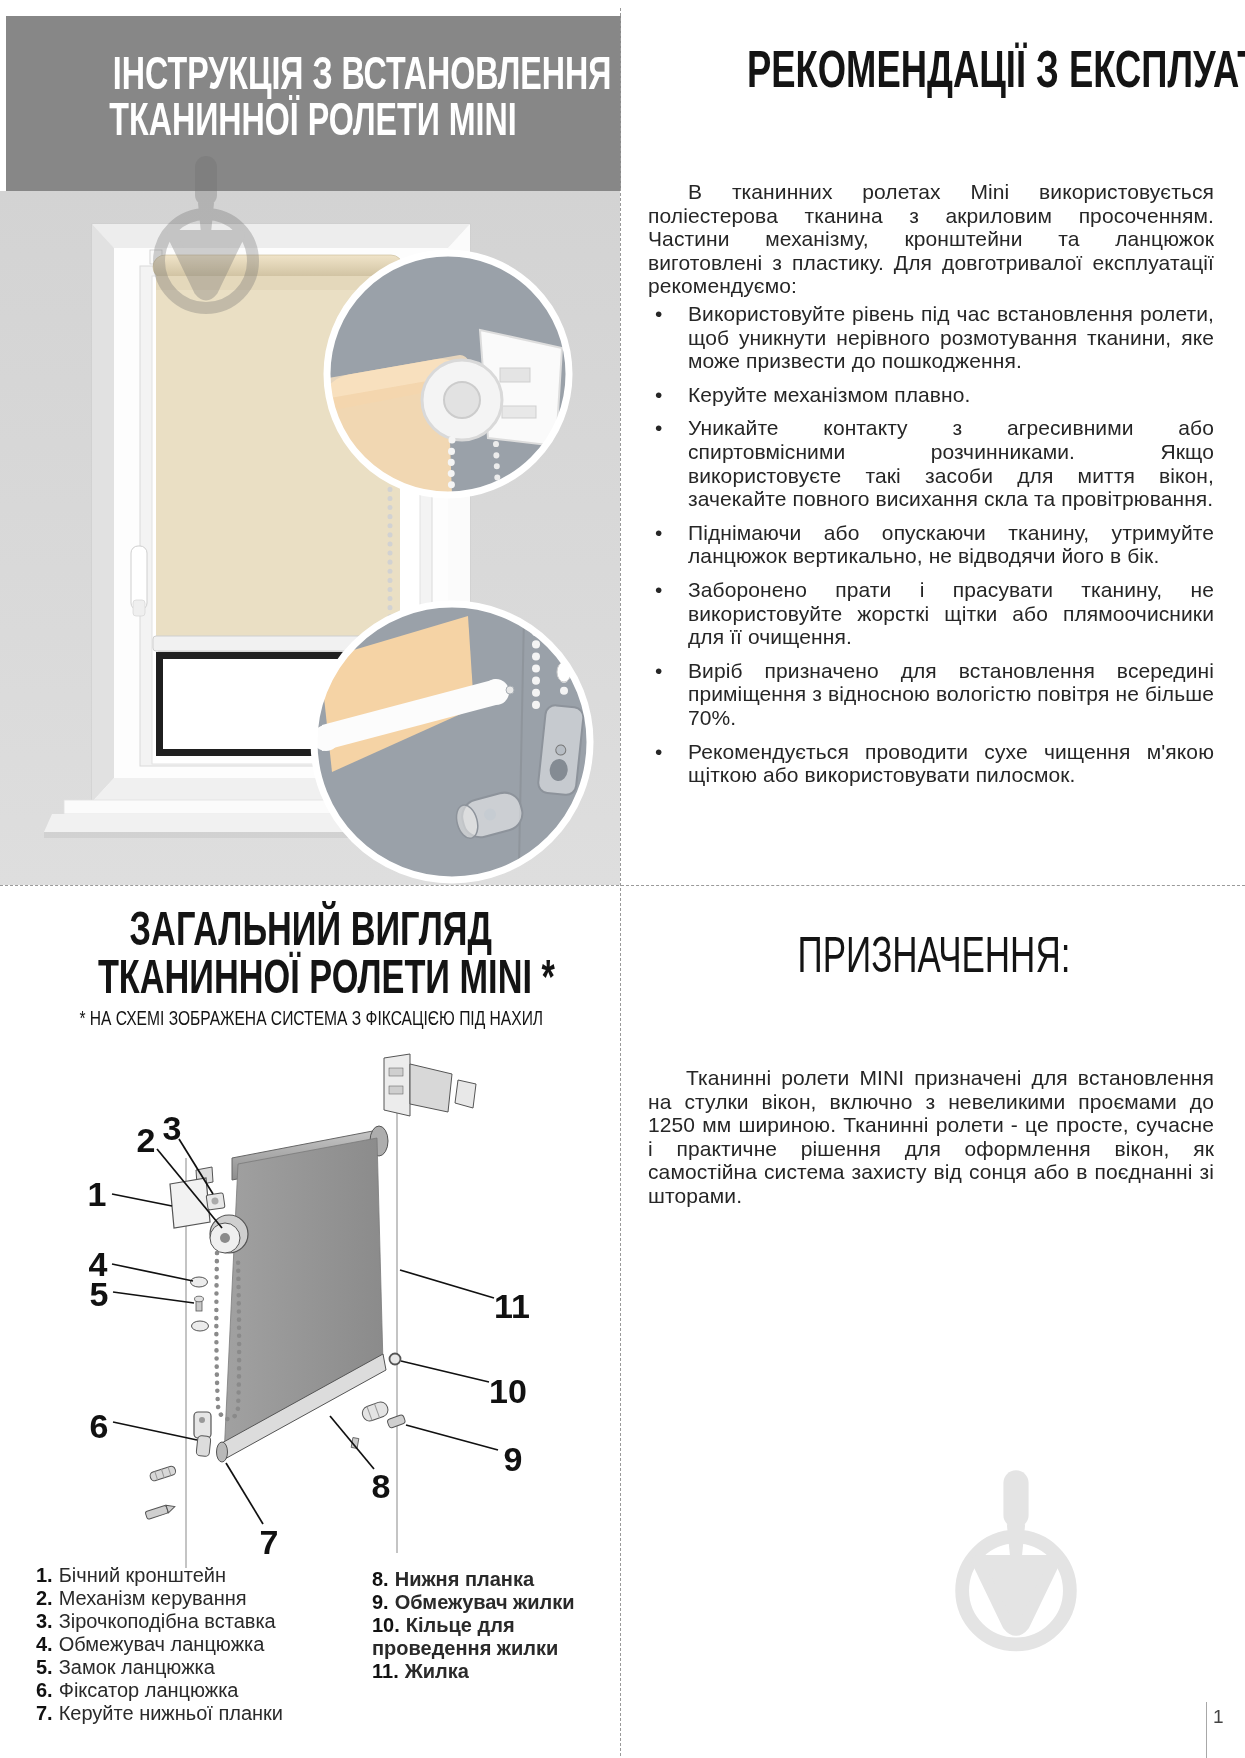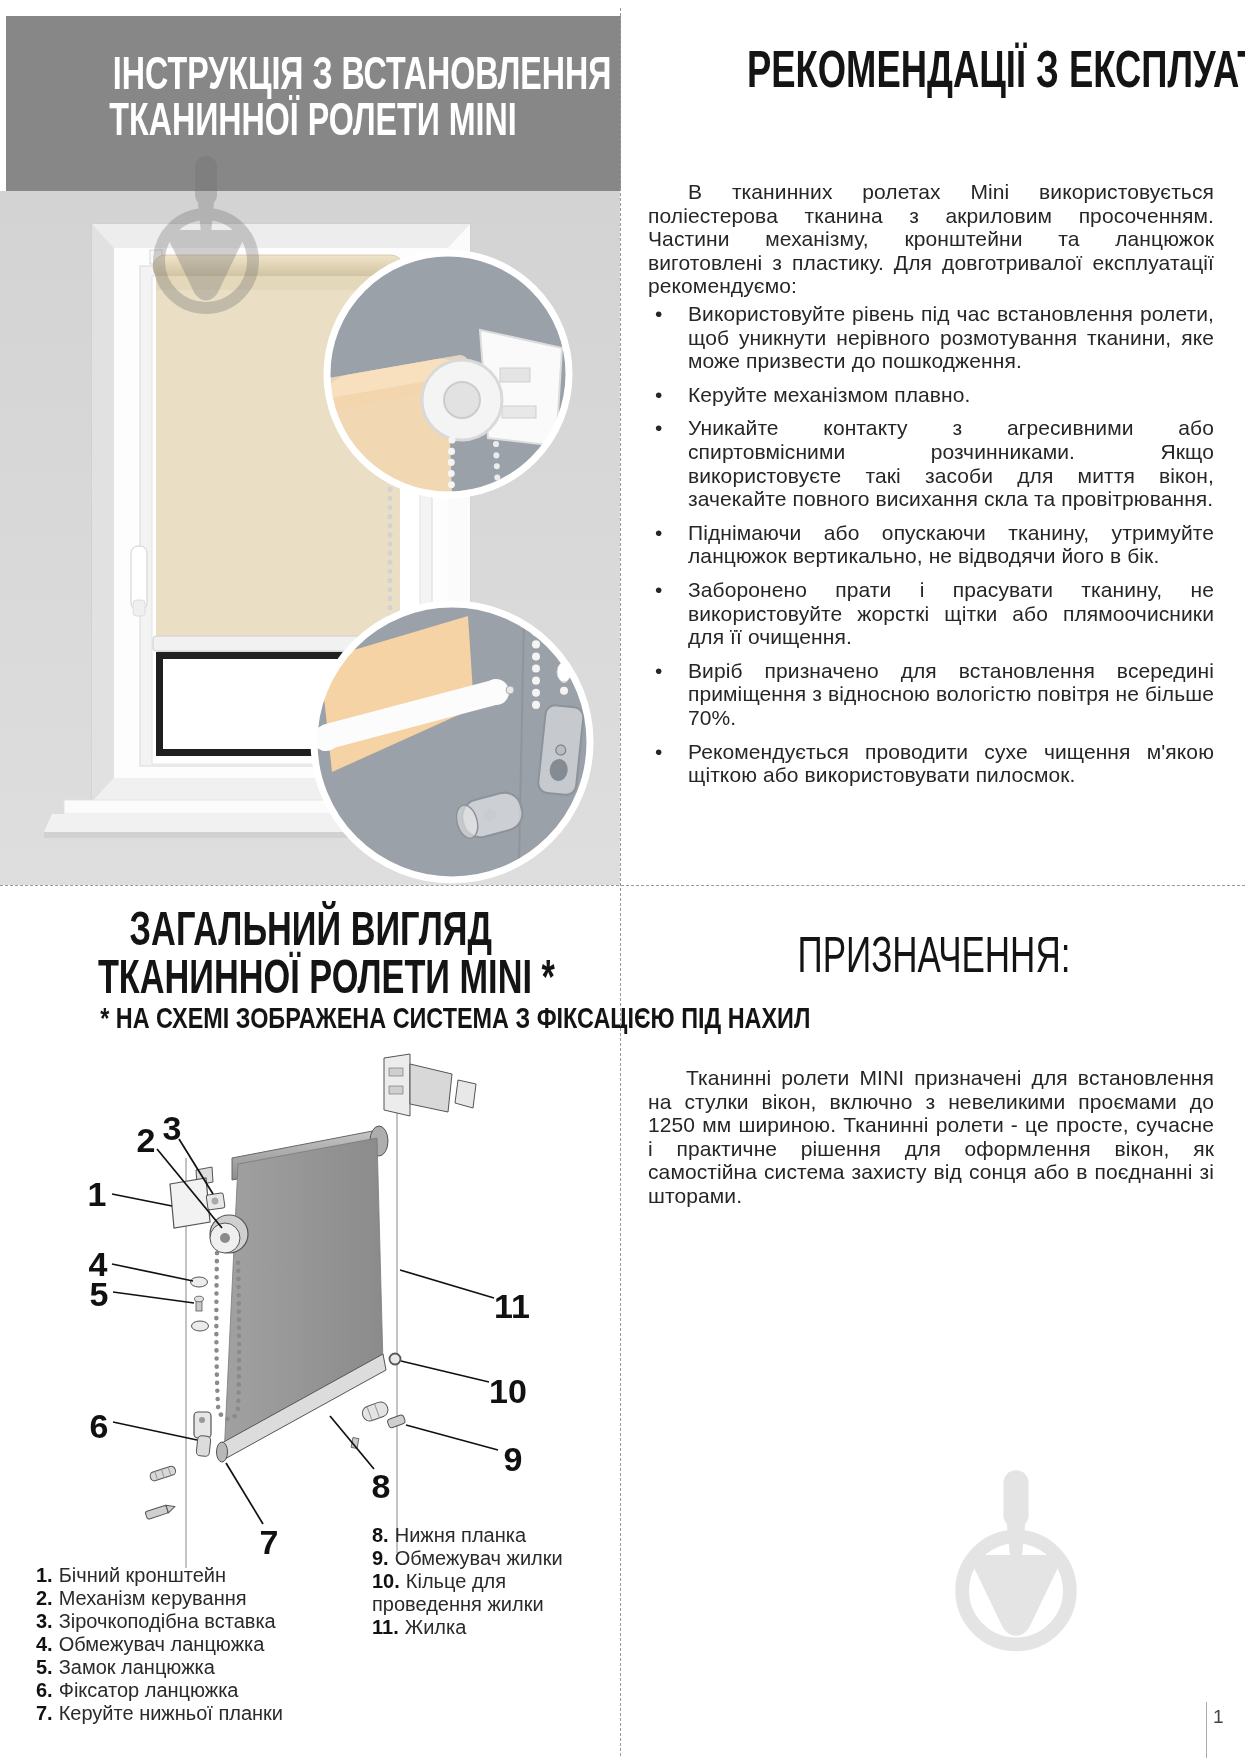--- a/index.html
+++ b/index.html
@@ -28,25 +28,25 @@
   .para-intro{top:172px;text-indent:40px;}
   .para-purpose{top:1058px;text-indent:38px;}
   .bullets{position:absolute;left:648px;top:294px;width:566px;margin:0;padding:0;list-style:none;}
   .bullets li{position:relative;padding-left:40px;margin:0 0 10px 0;font-size:21px;line-height:23.6px;
               letter-spacing:0.1px;text-align:justify;color:#262626;}
   .bullets li::before{content:"\2022";position:absolute;left:7px;top:0;font-size:21px;color:#262626;}
   
   .ov-title{position:absolute;left:0;top:896px;width:622px;text-align:center;
             font-weight:bold;color:#141414;font-size:49px;line-height:48px;}
   .ov-note{position:absolute;left:0;top:998px;width:622px;text-align:center;
-           font-weight:bold;color:#141414;font-size:30px;line-height:24px;}
+           font-weight:normal;color:#141414;font-size:20px;line-height:24px;}
   .diagram-svg{position:absolute;left:0;top:1040px;}
   .legend{position:absolute;font-size:20px;line-height:23px;color:#2a2a2a;}
   .legend-1{left:36px;top:1556px;width:300px;}
-  .legend-2{left:372px;top:1516px;width:205px;}
+  .legend-2{left:372px;top:1560px;width:205px;font-weight:bold;}
   .legend .item b{margin-right:6px;color:#111;}
   
   .footer-rule{position:absolute;left:1206px;top:1694px;width:0;height:64px;border-left:1px solid #a8a8a8;}
   .page-num{position:absolute;left:1213px;top:1698px;font-size:19px;color:#444;}
   svg{display:block;}
 </style>
 </head>
 <body>
 
 <div class="page">

